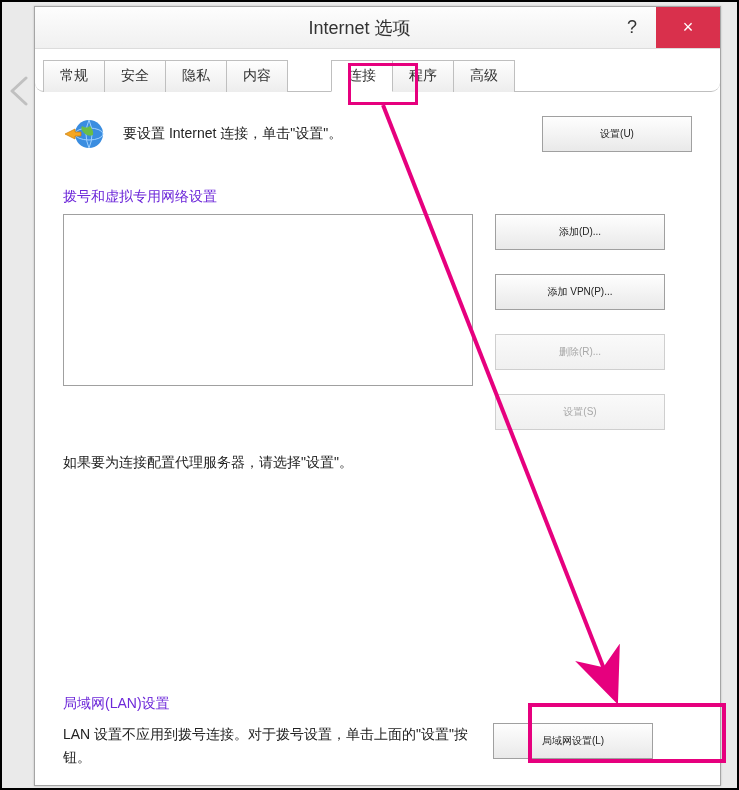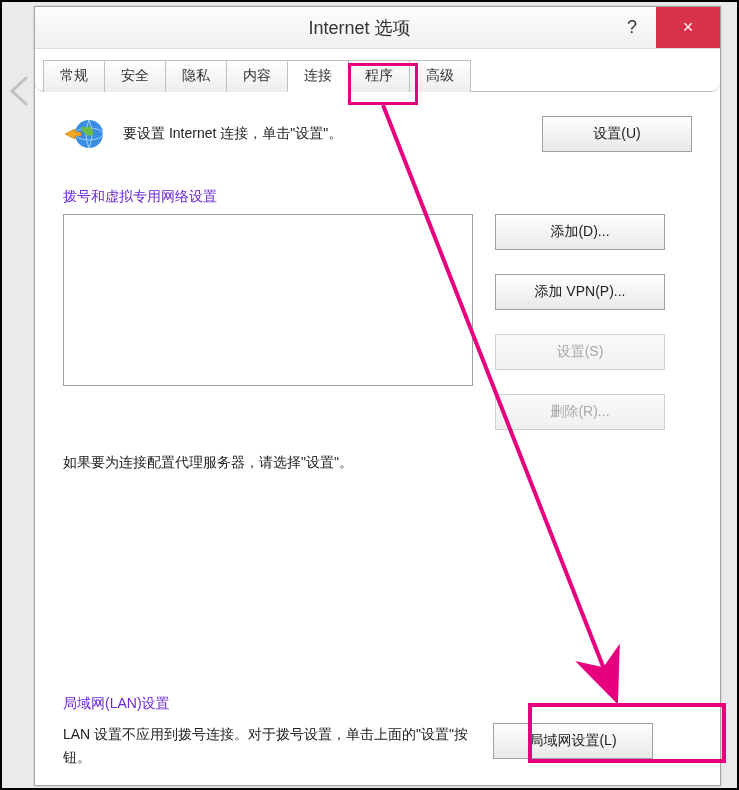--- a/index.html
+++ b/index.html
@@ -94,20 +94,21 @@
     font-size: 14px;
     color: #333;
     cursor: pointer;
     position: relative;
     top: 1px;
   }
   .tab.active {
     background: #fff;
     border-bottom: 1px solid #fff;
     z-index: 2;
+    margin-left: 44px;
   }
   .body {
     padding: 20px 28px;
     position: relative;
     height: calc(100% - 42px - 40px);
   }
   .setup-row {
     display: flex;
     align-items: center;
     gap: 16px;
@@ -123,21 +124,21 @@
     flex: 1;
     font-size: 14px;
     color: #222;
   }
   .btn {
     min-width: 150px;
     height: 36px;
     border: 1px solid #a0a0a0;
     background: linear-gradient(#fefefe,#e9e9e9);
     font-family: inherit;
-    font-size: 14px;
+    font-size: 10px;
     color: #222;
     cursor: pointer;
     padding: 0 12px;
   }
   .btn[disabled] {
     color: #a8a8a8;
     background: linear-gradient(#fafafa,#f0f0f0);
     border-color: #cfcfcf;
     cursor: default;
   }
@@ -262,22 +263,22 @@
         <div class="setup-text">要设置 Internet 连接，单击"设置"。</div>
         <button class="btn"><span>设置(U)</span></button>
       </div>
 
       <div class="group-label">拨号和虚拟专用网络设置</div>
       <div class="dial-row">
         <div class="dial-listbox"></div>
         <div class="dial-buttons">
           <button class="btn"><span>添加(D)...</span></button>
           <button class="btn"><span>添加 VPN(P)...</span></button>
+          <button class="btn" disabled=""><span>删除(R)...</span></button>
           <button class="btn" disabled=""><span>设置(S)</span></button>
-          <button class="btn" disabled=""><span>删除(R)...</span></button>
         </div>
       </div>
       <div class="dial-note">如果要为连接配置代理服务器，请选择"设置"。</div>
 
       <div class="lan-section">
         <div class="group-label">局域网(LAN)设置</div>
         <div class="lan-row">
           <div class="lan-text">LAN 设置不应用到拨号连接。对于拨号设置，单击上面的"设置"按钮。</div>
           <button class="btn" style="min-width:160px"><span>局域网设置(L)</span></button>
         </div>

